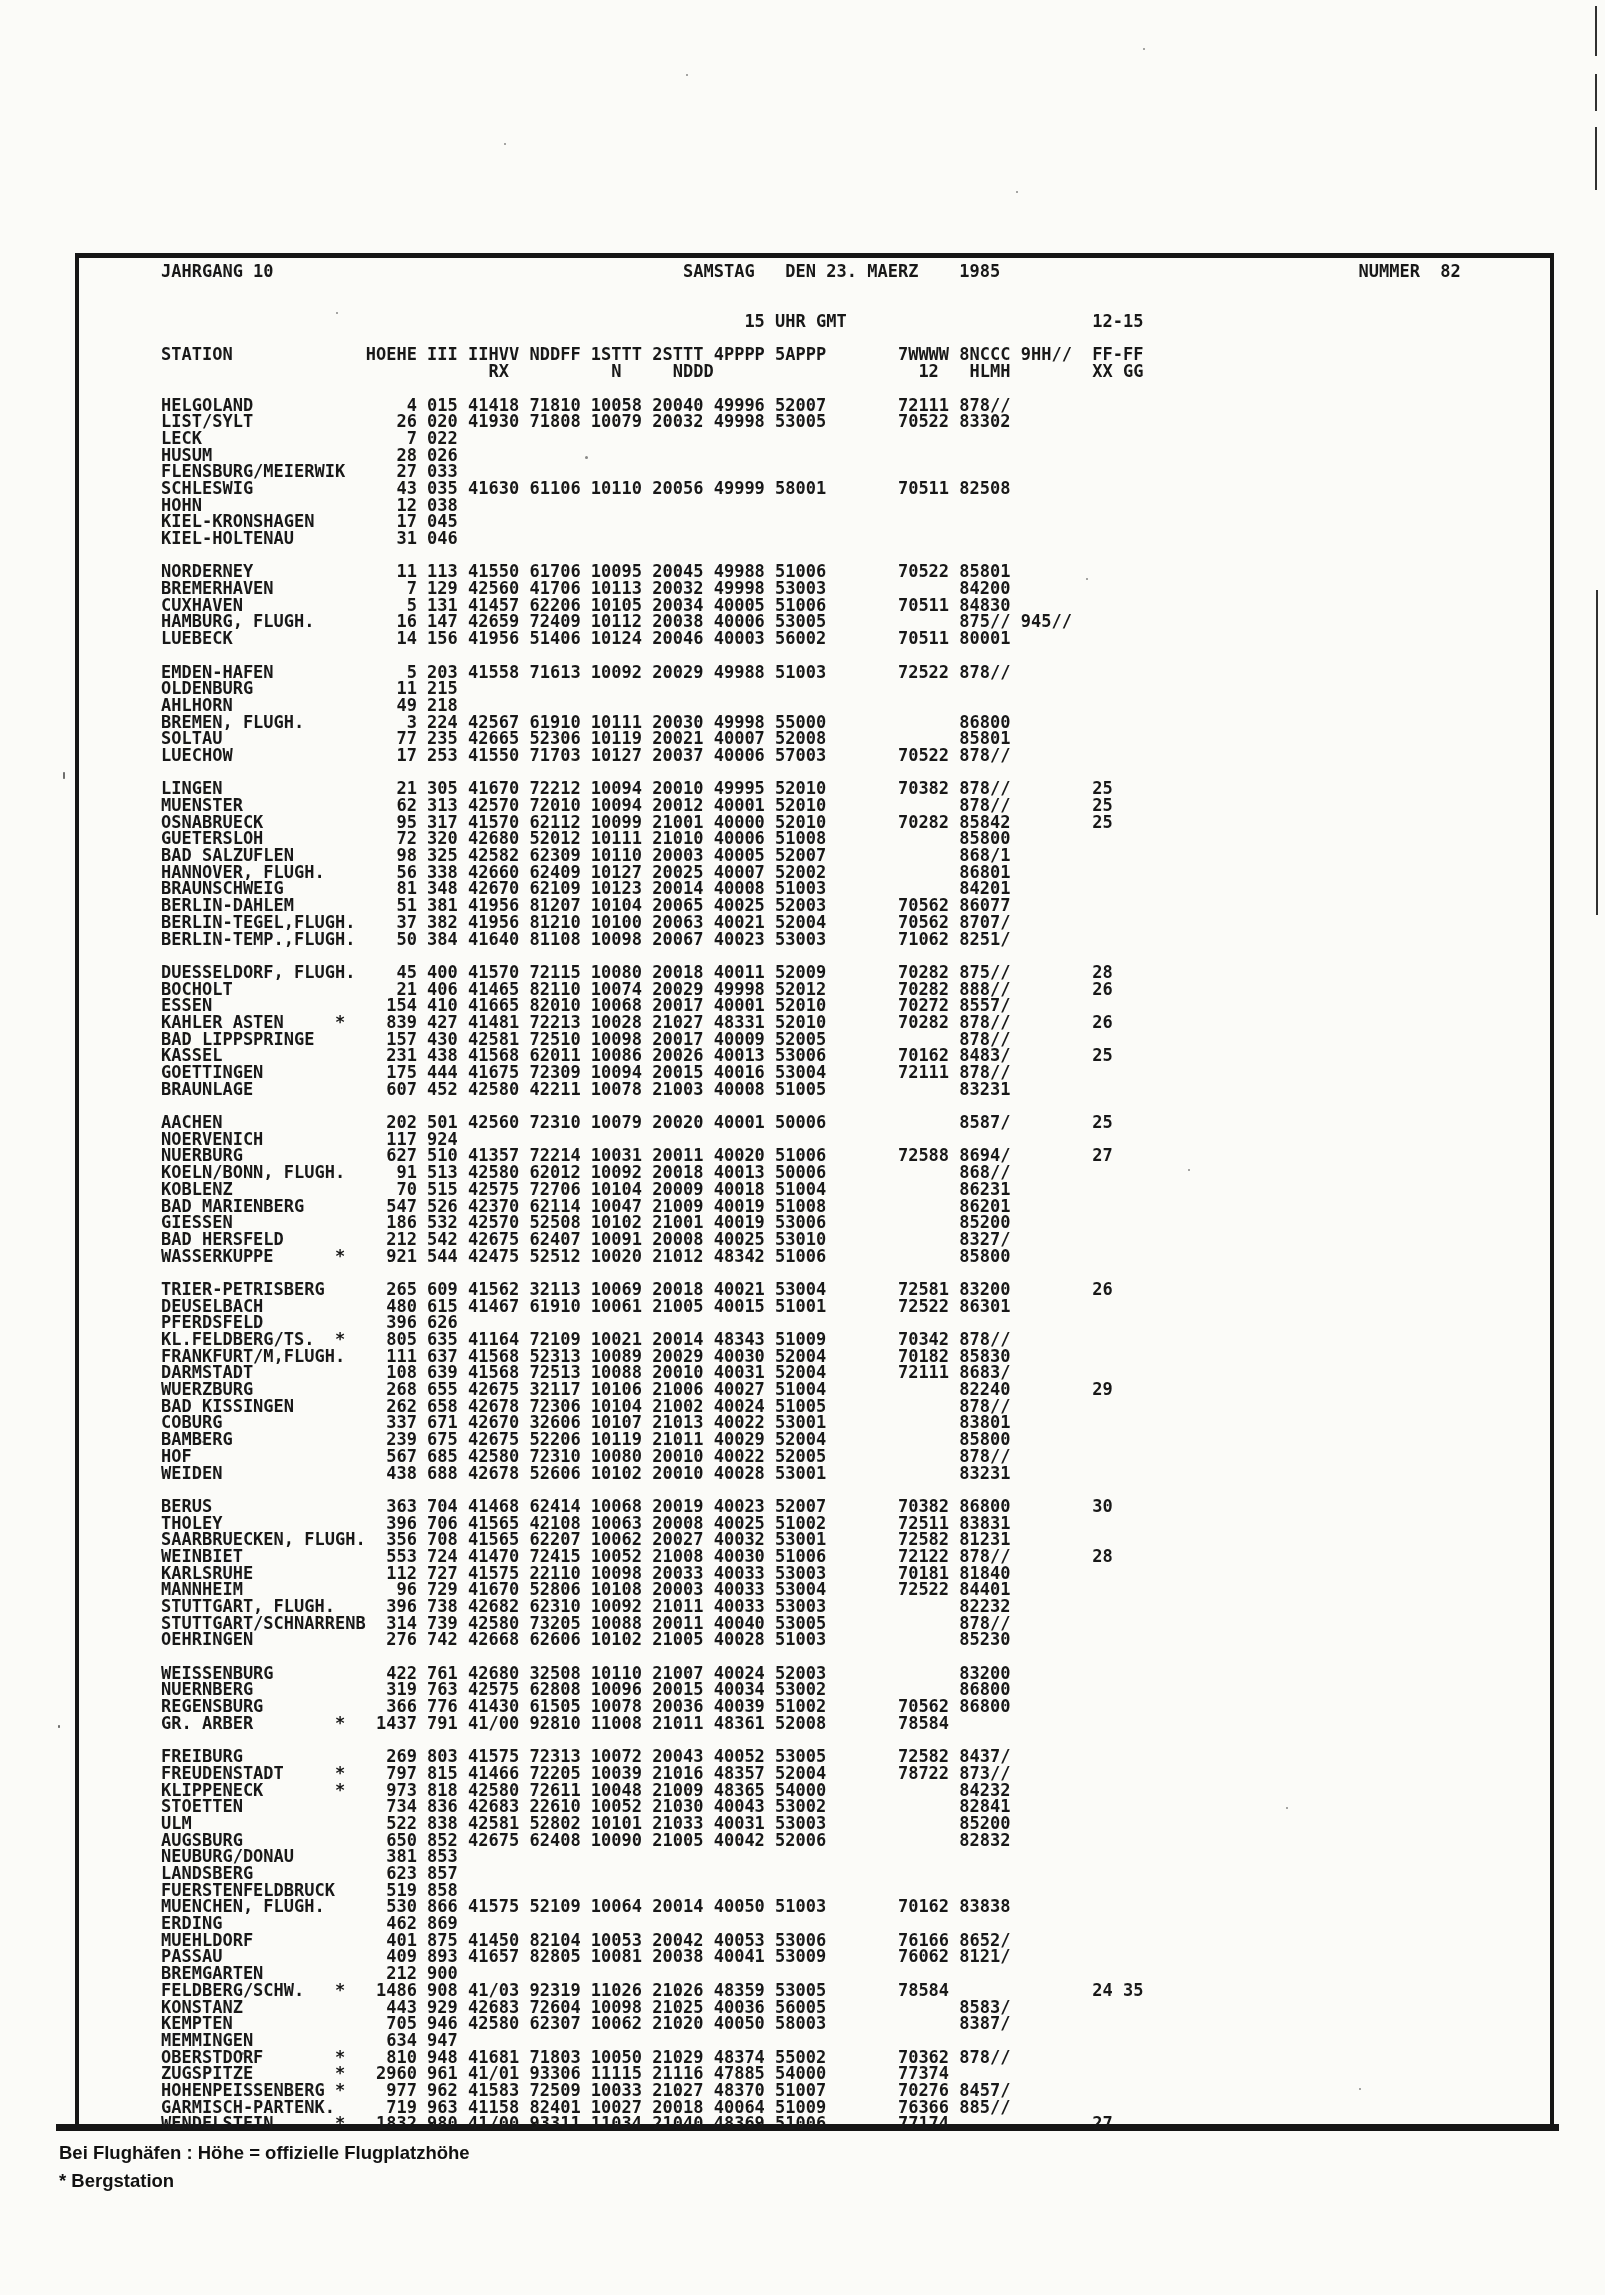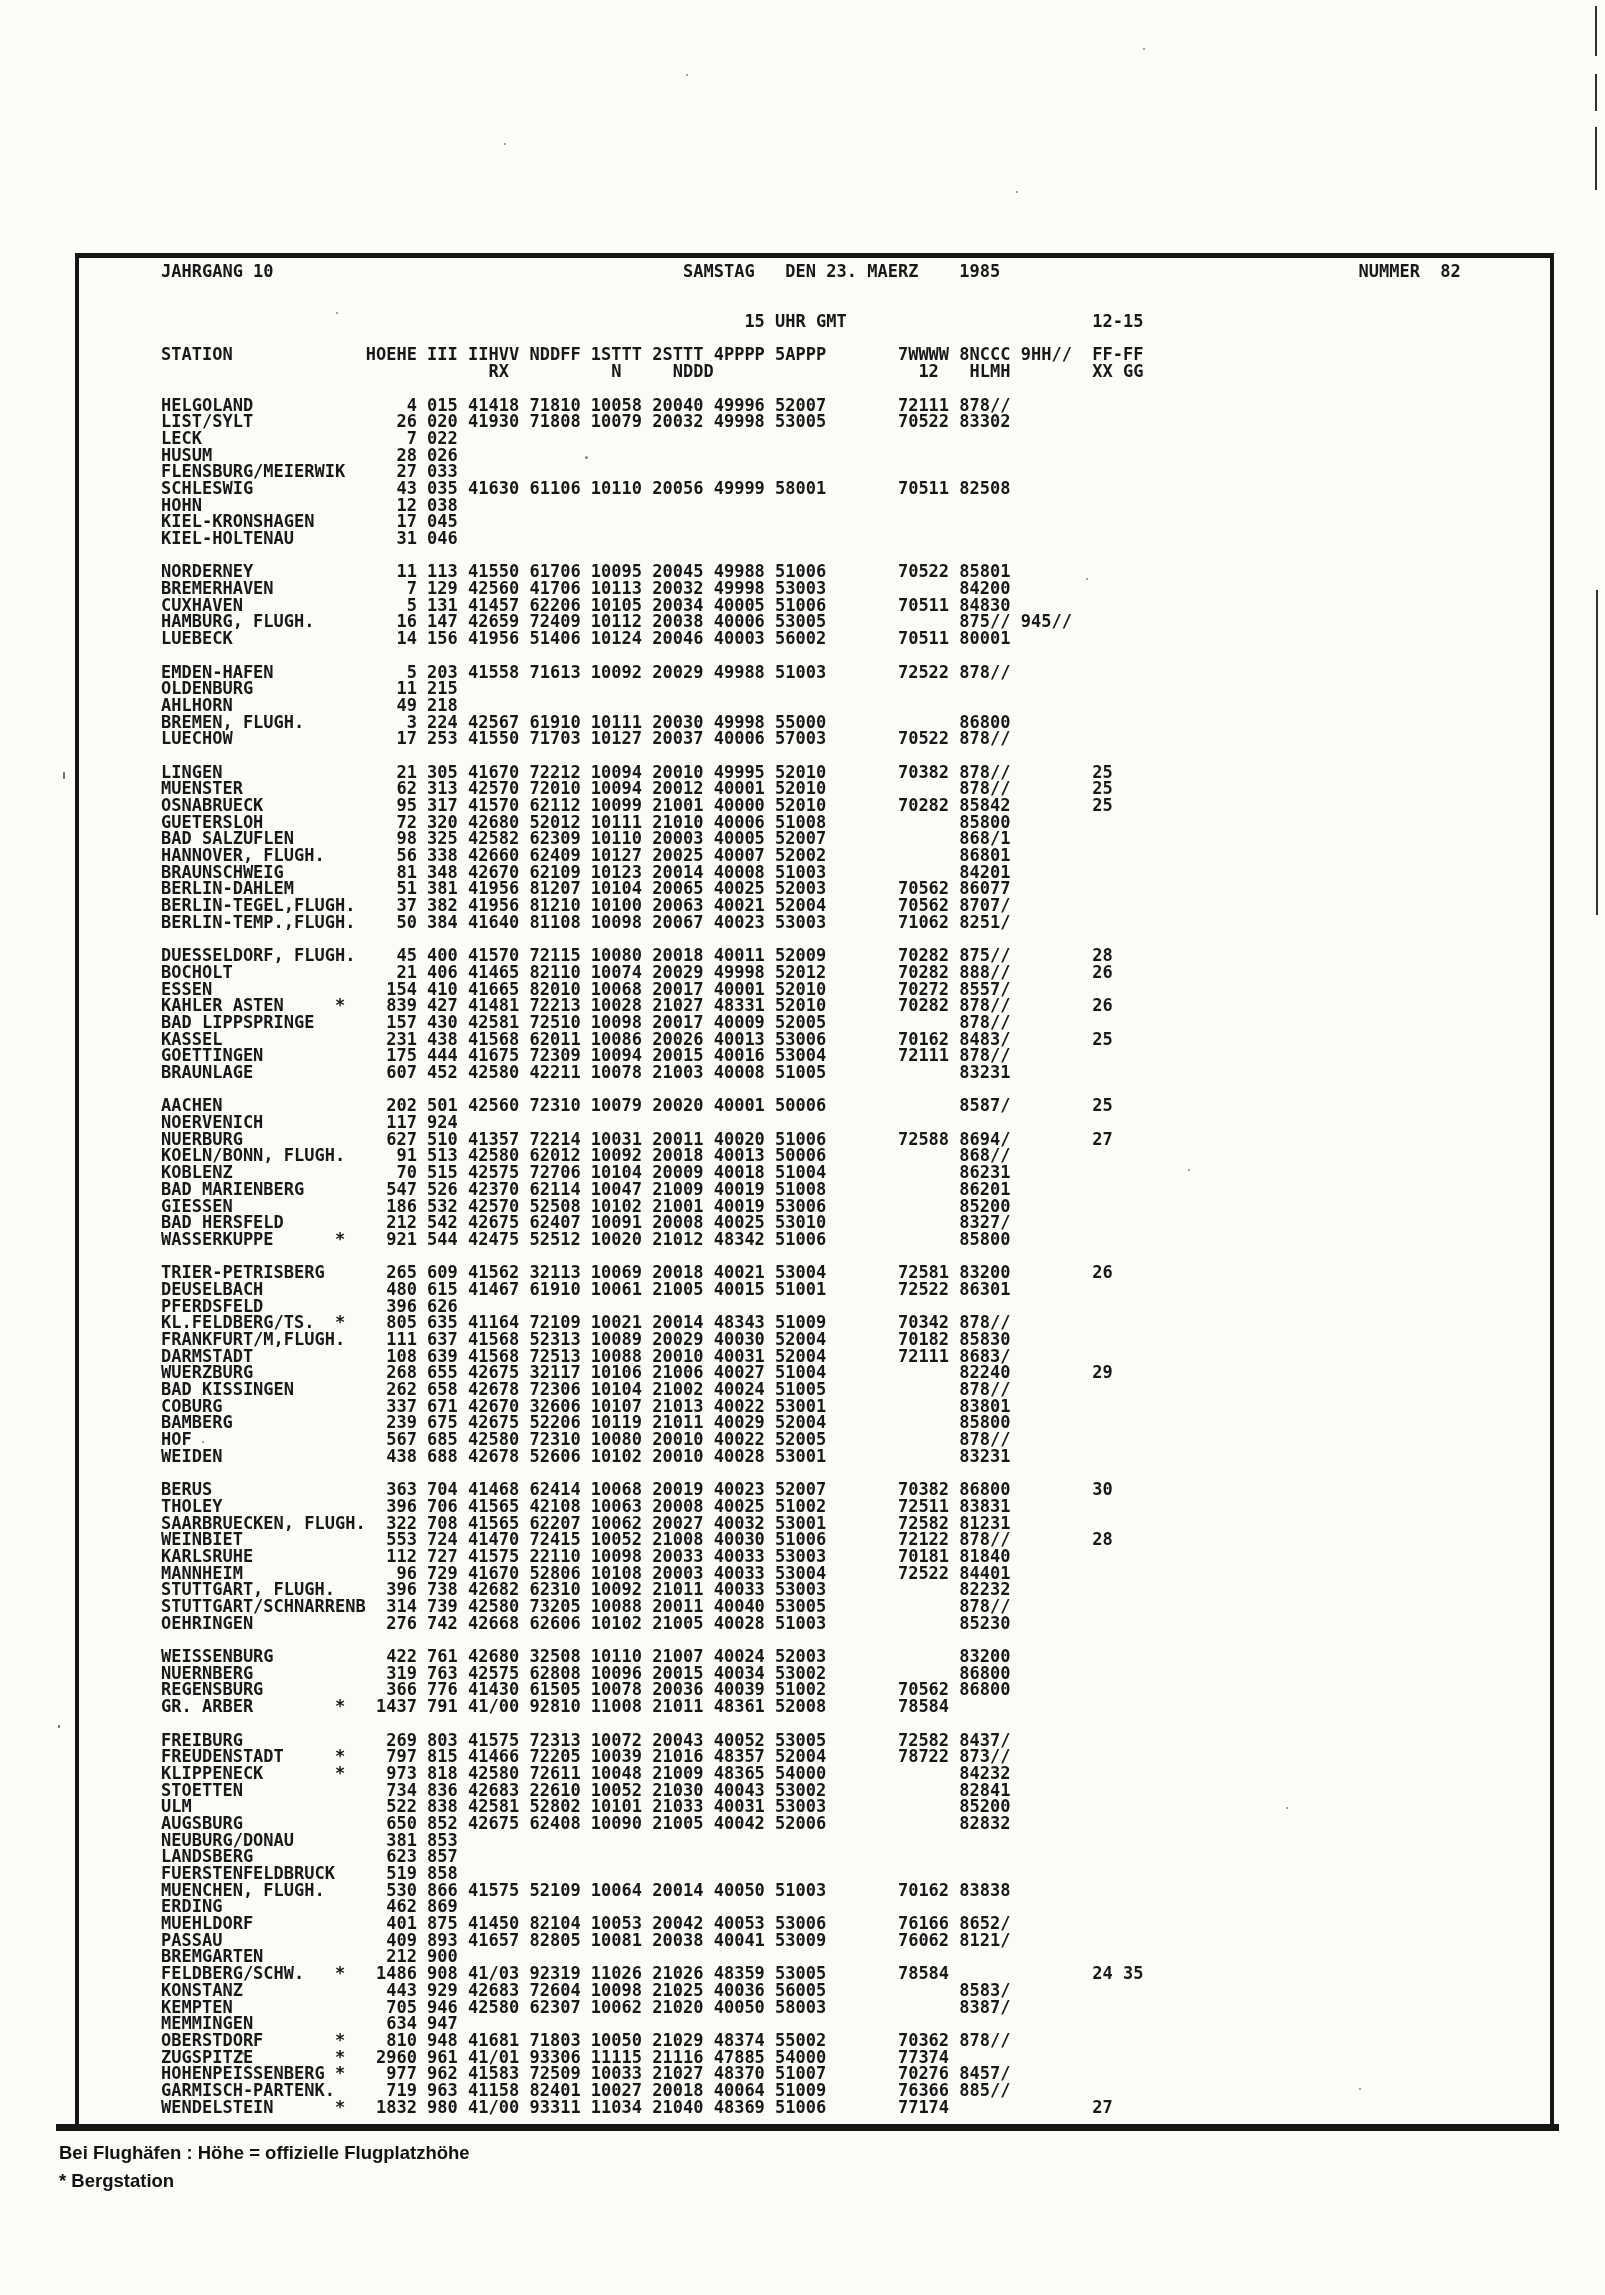--- a/index.html
+++ b/index.html
@@ -80,20 +80,21 @@
       <div class="ln">NORDERNEY              11 113 41550 61706 10095 20045 49988 51006       70522 85801</div>
       <div class="ln">BREMERHAVEN             7 129 42560 41706 10113 20032 49998 53003             84200</div>
       <div class="ln">CUXHAVEN                5 131 41457 62206 10105 20034 40005 51006       70511 84830</div>
       <div class="ln">HAMBURG, FLUGH.        16 147 42659 72409 10112 20038 40006 53005             875// 945//</div>
       <div class="ln">LUEBECK                14 156 41956 51406 10124 20046 40003 56002       70511 80001</div>
       <div class="ln">&nbsp;</div>
       <div class="ln">EMDEN-HAFEN             5 203 41558 71613 10092 20029 49988 51003       72522 878//</div>
       <div class="ln">OLDENBURG              11 215</div>
       <div class="ln">AHLHORN                49 218</div>
       <div class="ln">BREMEN, FLUGH.          3 224 42567 61910 10111 20030 49998 55000             86800</div>
+      <div class="ln">SOLTAU                 77 235 42665 52306 10119 20021 40007 52008             85801</div>
       <div class="ln">LUECHOW                17 253 41550 71703 10127 20037 40006 57003       70522 878//</div>
       <div class="ln">&nbsp;</div>
       <div class="ln">LINGEN                 21 305 41670 72212 10094 20010 49995 52010       70382 878//        25</div>
       <div class="ln">MUENSTER               62 313 42570 72010 10094 20012 40001 52010             878//        25</div>
       <div class="ln">OSNABRUECK             95 317 41570 62112 10099 21001 40000 52010       70282 85842        25</div>
       <div class="ln">GUETERSLOH             72 320 42680 52012 10111 21010 40006 51008             85800</div>
       <div class="ln">BAD SALZUFLEN          98 325 42582 62309 10110 20003 40005 52007             868/1</div>
       <div class="ln">HANNOVER, FLUGH.       56 338 42660 62409 10127 20025 40007 52002             86801</div>
       <div class="ln">BRAUNSCHWEIG           81 348 42670 62109 10123 20014 40008 51003             84201</div>
       <div class="ln">BERLIN-DAHLEM          51 381 41956 81207 10104 20065 40025 52003       70562 86077</div>
@@ -127,21 +128,21 @@
       <div class="ln">DARMSTADT             108 639 41568 72513 10088 20010 40031 52004       72111 8683/</div>
       <div class="ln">WUERZBURG             268 655 42675 32117 10106 21006 40027 51004             82240        29</div>
       <div class="ln">BAD KISSINGEN         262 658 42678 72306 10104 21002 40024 51005             878//</div>
       <div class="ln">COBURG                337 671 42670 32606 10107 21013 40022 53001             83801</div>
       <div class="ln">BAMBERG               239 675 42675 52206 10119 21011 40029 52004             85800</div>
       <div class="ln">HOF                   567 685 42580 72310 10080 20010 40022 52005             878//</div>
       <div class="ln">WEIDEN                438 688 42678 52606 10102 20010 40028 53001             83231</div>
       <div class="ln">&nbsp;</div>
       <div class="ln">BERUS                 363 704 41468 62414 10068 20019 40023 52007       70382 86800        30</div>
       <div class="ln">THOLEY                396 706 41565 42108 10063 20008 40025 51002       72511 83831</div>
-      <div class="ln">SAARBRUECKEN, FLUGH.  322 708 41565 62207 10062 20027 40032 53001       72582 81231</div>
+      <div class="ln">SAARBRUECKEN, FLUGH.  356 708 41565 62207 10062 20027 40032 53001       72582 81231</div>
       <div class="ln">WEINBIET              553 724 41470 72415 10052 21008 40030 51006       72122 878//        28</div>
       <div class="ln">KARLSRUHE             112 727 41575 22110 10098 20033 40033 53003       70181 81840</div>
       <div class="ln">MANNHEIM               96 729 41670 52806 10108 20003 40033 53004       72522 84401</div>
       <div class="ln">STUTTGART, FLUGH.     396 738 42682 62310 10092 21011 40033 53003             82232</div>
       <div class="ln">STUTTGART/SCHNARRENB  314 739 42580 73205 10088 20011 40040 53005             878//</div>
       <div class="ln">OEHRINGEN             276 742 42668 62606 10102 21005 40028 51003             85230</div>
       <div class="ln">&nbsp;</div>
       <div class="ln">WEISSENBURG           422 761 42680 32508 10110 21007 40024 52003             83200</div>
       <div class="ln">NUERNBERG             319 763 42575 62808 10096 20015 40034 53002             86800</div>
       <div class="ln">REGENSBURG            366 776 41430 61505 10078 20036 40039 51002       70562 86800</div>

